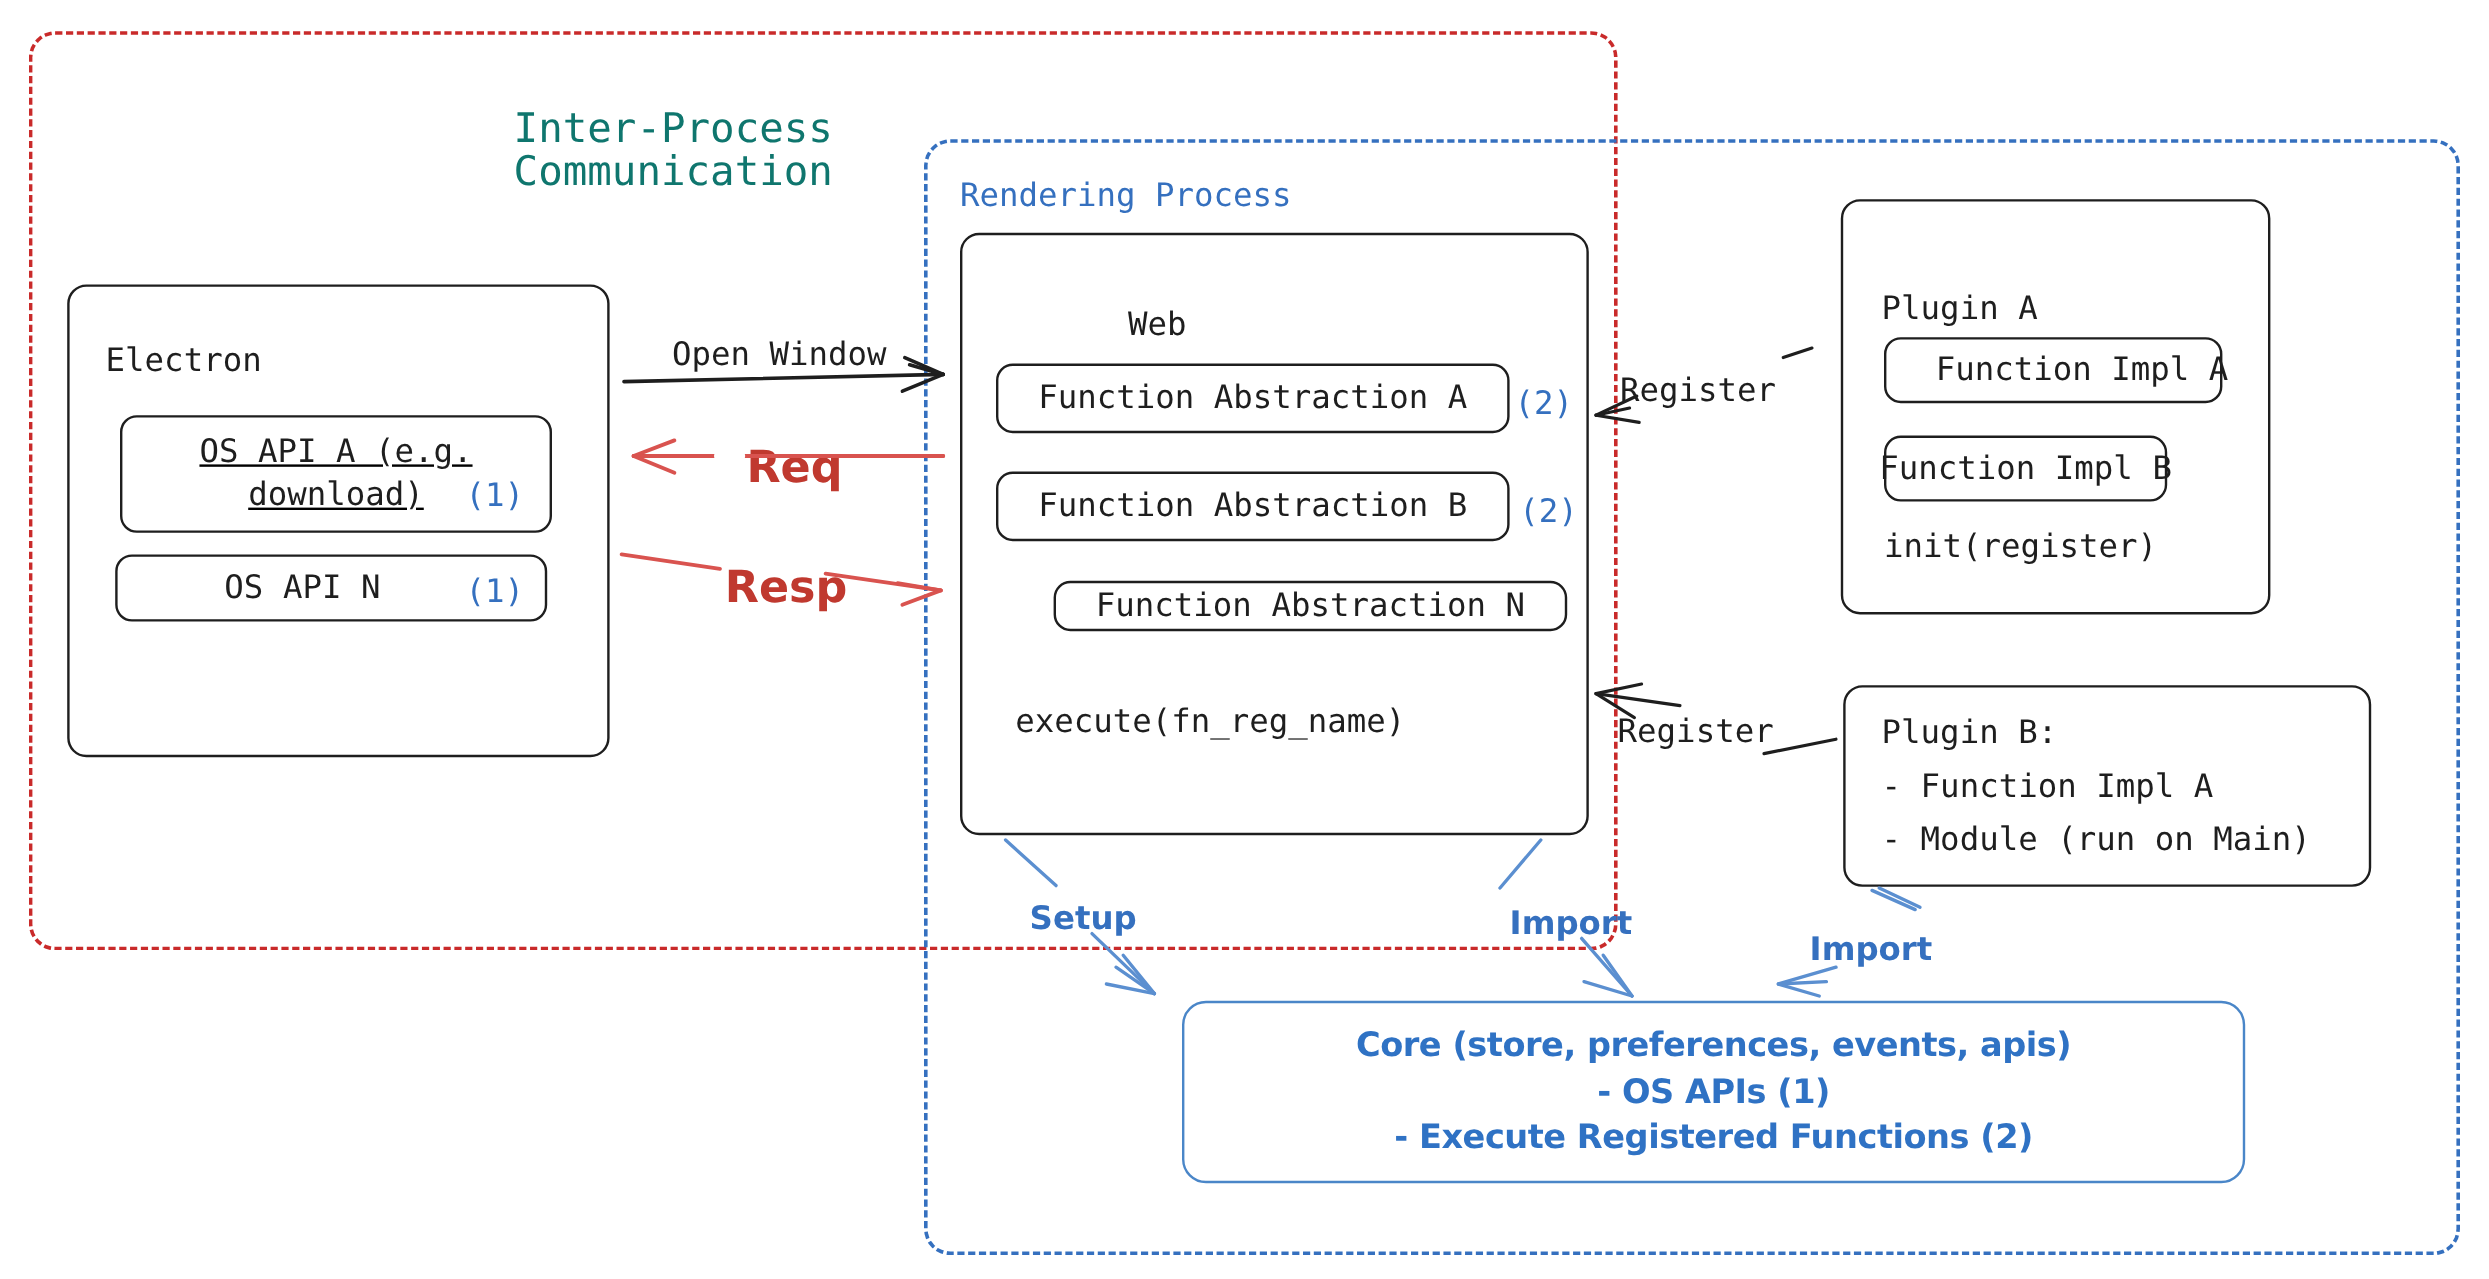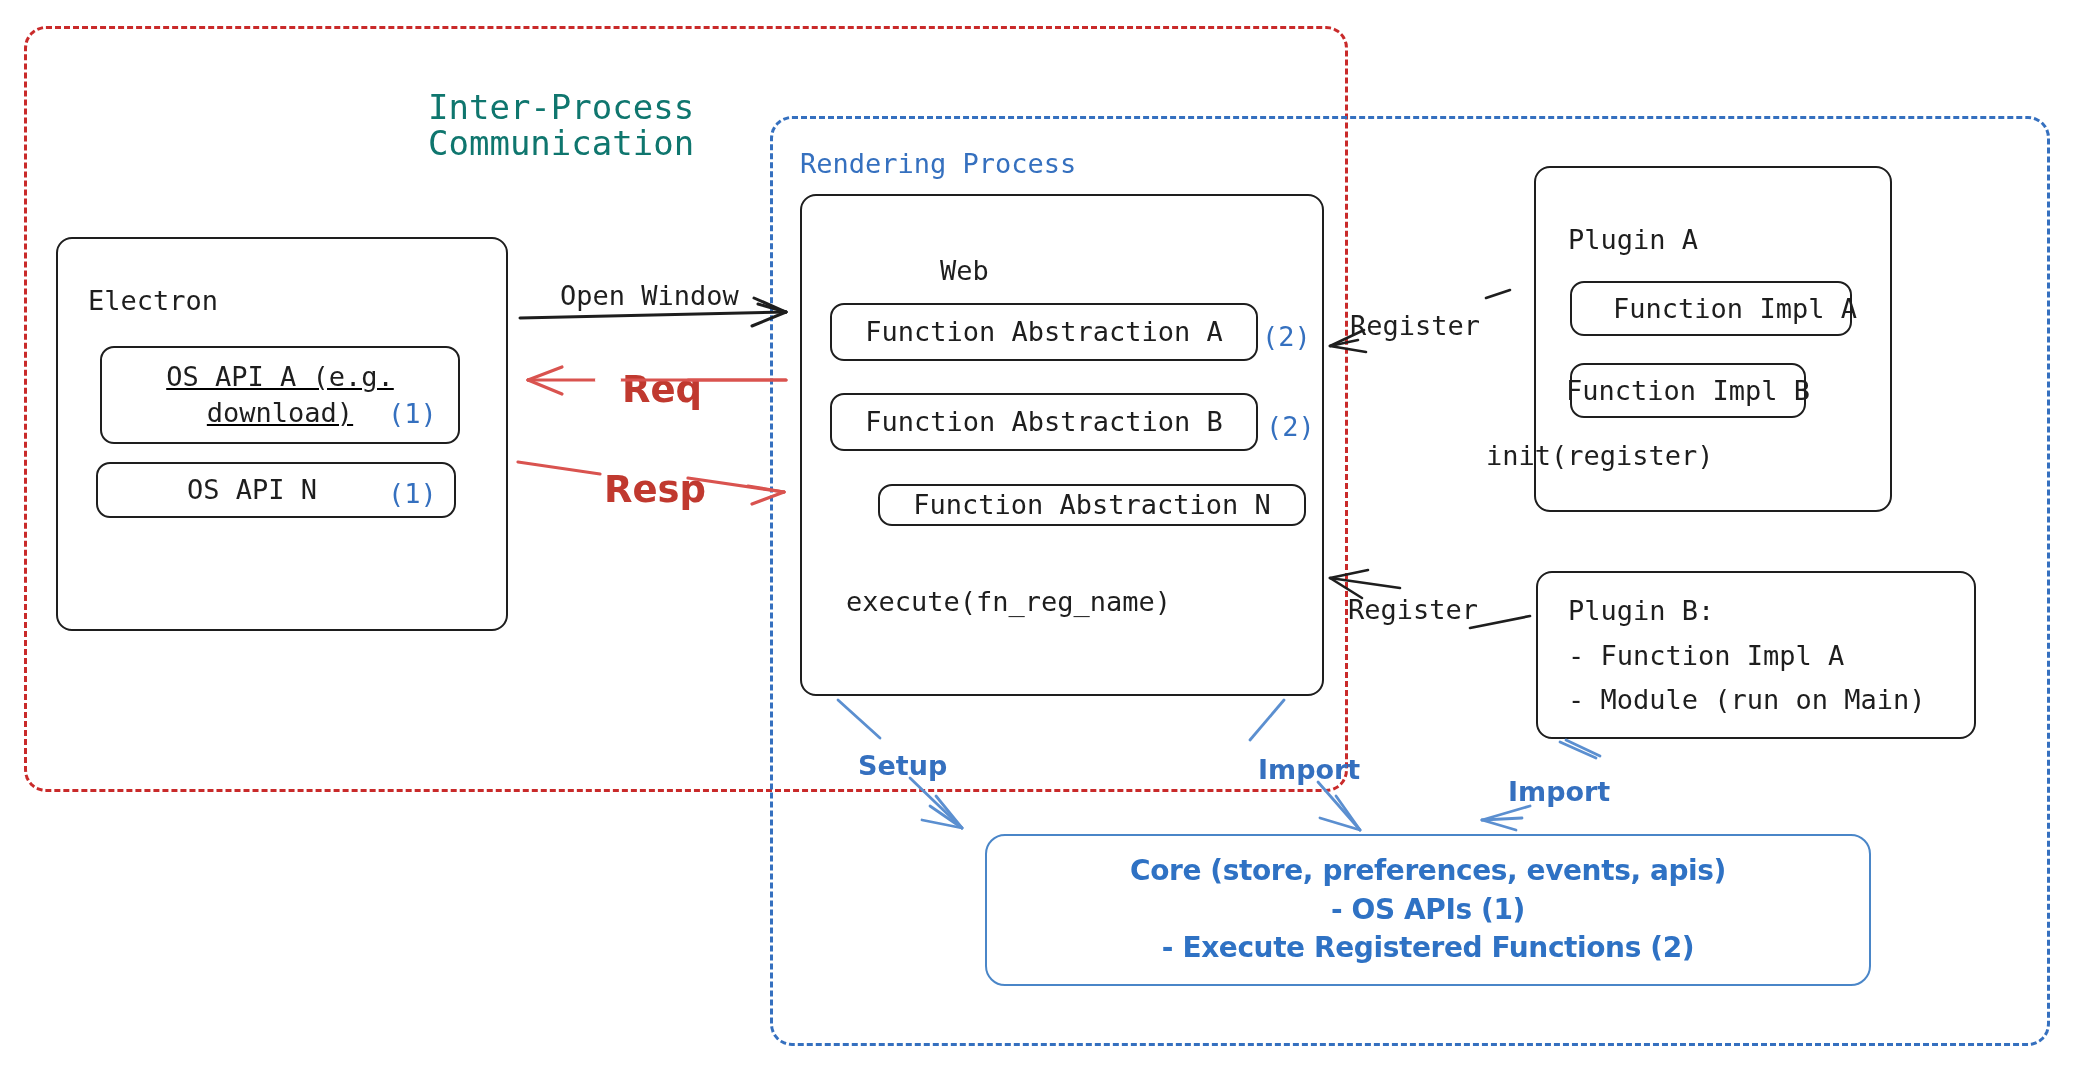--- a/index.html
+++ b/index.html
@@ -124,29 +124,29 @@
   </div>
   <div class="abs t t-blue" style="left:1266px; top:409px;"><span>(2)</span></div>
 
   <div class="abs box-inner" style="left:878px; top:484px; width:428px; height:42px;">
     <span class="t t-box">Function Abstraction N</span>
   </div>
 
   <div class="abs t t-title" style="left:846px; top:584px;"><span>execute(fn_reg_name)</span></div>
 
   <div class="abs box" style="left:1534px; top:166px; width:358px; height:346px;"></div>
-  <div class="abs t t-title" style="left:1568px; top:222px;text-align:right;"><span>Plugin A</span></div>
+  <div class="abs t t-title" style="left:1568px; top:240px;text-align:right;"><span>Plugin A</span></div>
 
   <div class="abs box-inner" style="left:1570px; top:281px; width:282px; height:55px;padding-left:48px;">
     <span class="t t-box">Function Impl A</span>
   </div>
   <div class="abs box-inner" style="left:1570px; top:363px; width:236px; height:55px;">
     <span class="t t-box">Function Impl B</span>
   </div>
-  <div class="abs t t-title" style="left:1486px; top:438px;"><span>init(register)</span></div>
+  <div class="abs t t-title" style="left:1570px; top:438px;"><span>init(register)</span></div>
 
   <div class="abs box" style="left:1536px; top:571px; width:440px; height:168px;"></div>
   <div class="abs t t-title" style="left:1568px; top:593px;"><span>Plugin B:</span></div>
   <div class="abs t t-title" style="left:1568px; top:638px;"><span>- Function Impl A</span></div>
   <div class="abs t t-title" style="left:1568px; top:682px;"><span>- Module (run on Main)</span></div>
 
   <div class="abs box-core" style="left:938px; top:834px; width:886px; height:152px;margin-left:47px;">
     <div class="t t-core">Core (store, preferences, events, apis)</div>
     <div class="t t-core">- OS APIs (1)</div>
     <div class="t t-core">- Execute Registered Functions (2)</div>

